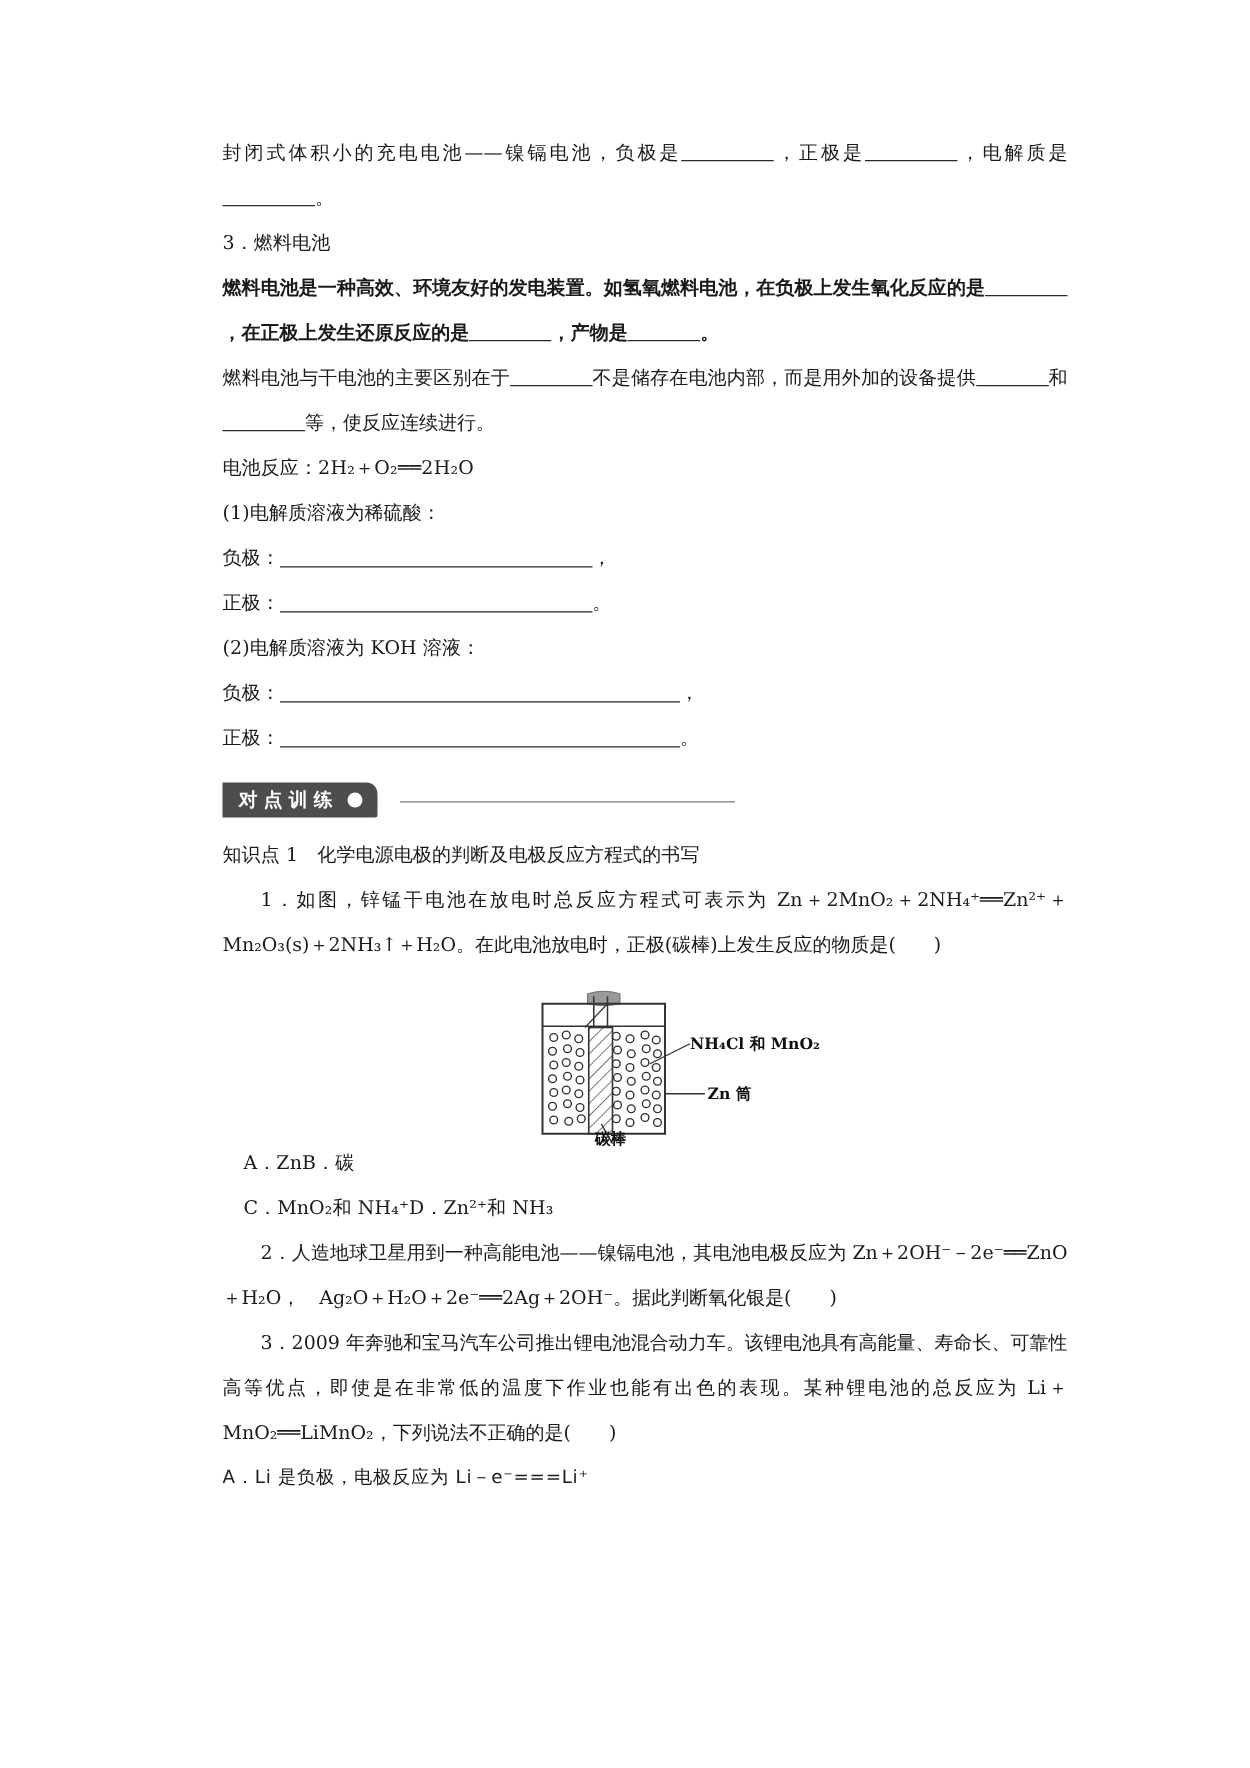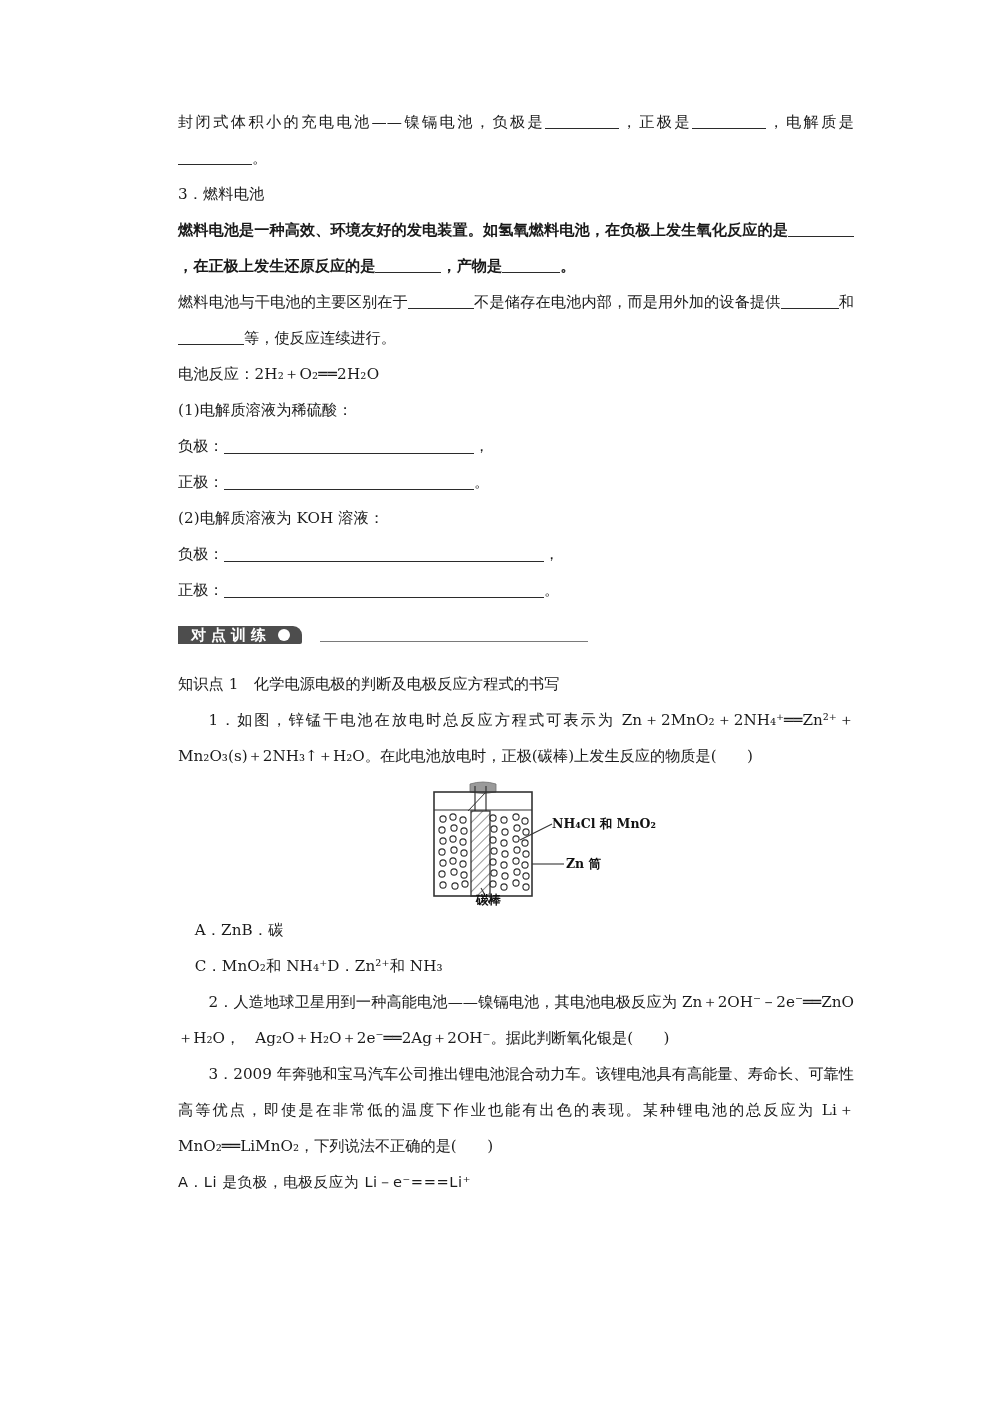--- a/index.html
+++ b/index.html
@@ -67,21 +67,21 @@
   .badge-row {
     position: relative;
     height: 34px;
     margin-top: 18px;
     margin-bottom: 6px;
   }
   .badge {
     position: absolute;
     left: 0;
     top: 0;
-    height: 18px;
+    height: 28px;
     background: #4d4d4d;
     border-top-right-radius: 9px;
     border-bottom-right-radius: 2px;
     padding: 0 12px 0 13px;
     display: flex;
     align-items: center;
     gap: 9px;
     box-sizing: border-box;
   }
   .badge-text {
@@ -112,21 +112,21 @@
 
   
   .figure {
     position: relative;
     height: 128px;
     margin: 6px 0 4px 0;
   }
   .fig-inner {
     position: absolute;
     left: 246px;
-    top: 0;
+    top: 11px;
   }
   .fig-label {
     position: absolute;
     font-family: "DejaVu Serif", "Liberation Serif", serif;
     font-weight: bold;
     font-size: 12.5px;
     white-space: nowrap;
     color: #111;
   }
   .lbl-nh4cl { left: 336px; top: 40px; }

